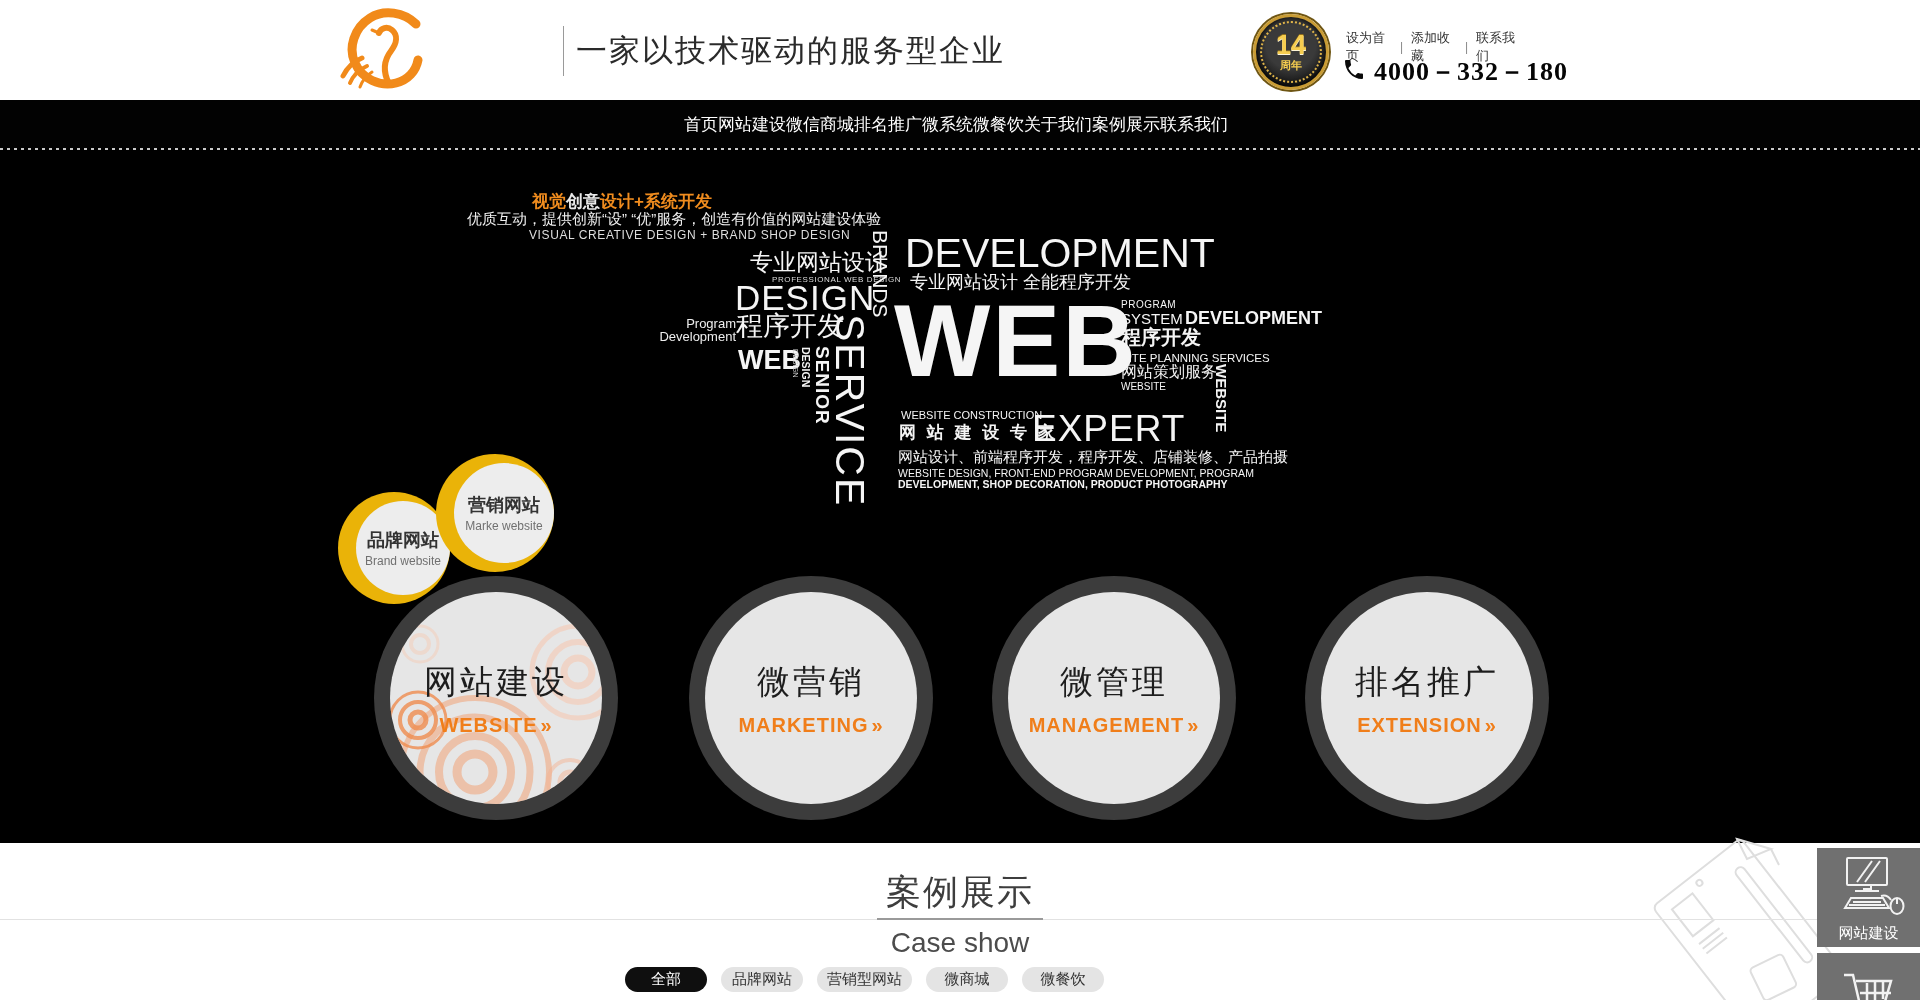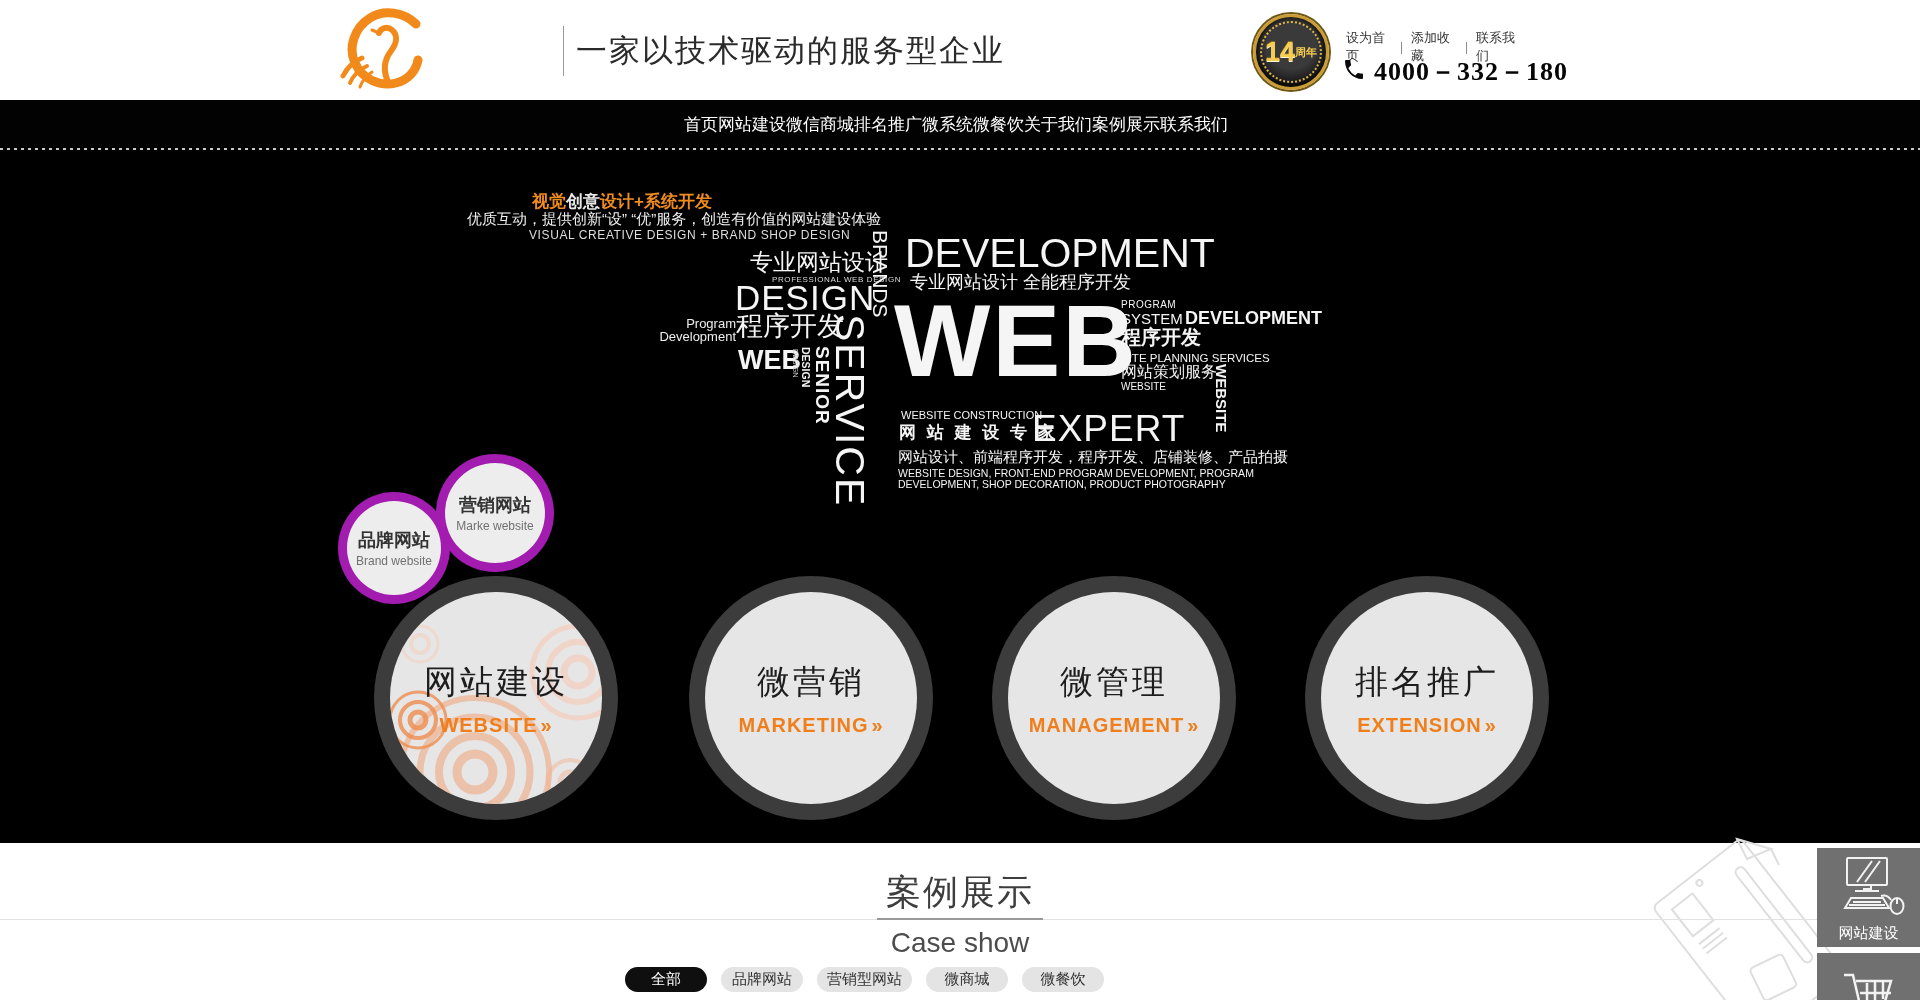--- a/index.html
+++ b/index.html
@@ -10,21 +10,21 @@
   .header{position:absolute;top:0;left:0;width:1920px;height:100px;background:#fff;z-index:5;}
   .logo-icon{position:absolute;left:340px;top:8px;}
   .logo-text{position:absolute;left:432px;top:26px;}
   .logo-name{font-size:28px;font-weight:700;color:#161616;letter-spacing:3px;}
   .logo-url{font-size:11.5px;font-weight:700;color:#1c1c1c;margin-top:4px;}
   .header-divider{position:absolute;left:563px;top:26px;width:1px;height:50px;background:#9a9a9a;}
   .tagline{position:absolute;left:576px;top:30px;font-size:31px;color:#2a2a2a;letter-spacing:2px;}
   .badge{position:absolute;left:1253px;top:14px;width:70px;height:70px;border-radius:50%;
          background:radial-gradient(circle at 50% 38%, #3a3a3a 0 45%, #131313 75%);
          border:3px solid #c99c35;box-shadow:0 0 0 2px #6e5513, inset 0 0 6px #000;
-         display:flex;flex-direction:row;align-items:center;justify-content:center;}
+         display:flex;flex-direction:column;align-items:center;justify-content:center;}
   .badge::before{content:"";position:absolute;inset:4px;border-radius:50%;border:2px dotted #dfb44a;}
   .badge-number{font-size:27px;font-weight:800;color:#f6cd50;line-height:26px;
                 text-shadow:0 1px 0 #fff6d8,0 -1px 0 #8d6d1d;}
   .badge-label{font-size:11px;color:#f6cd50;font-weight:700;text-align:center;}
   .top-links{position:absolute;left:1346px;top:29px;width:176px;display:flex;align-items:center;
              font-size:13px;color:#333;}
   .top-links .sep{color:#888;margin:0 8px;font-size:12px;}
   .top-links a{color:#333;text-decoration:none;}
   .phone-row{position:absolute;left:1342px;top:54px;display:flex;align-items:center;}
   .phone-number{font-family:"Liberation Serif","DejaVu Serif",serif;font-size:26px;font-weight:700;
@@ -70,24 +70,24 @@
   .c18{left:1121px;top:179px;font-size:20px;font-weight:700;}
   .c19{left:1121px;top:204px;font-size:11.5px;}
   .c20{left:1121px;top:216px;font-size:16px;text-align:right;}
   .c21{left:1121px;top:234px;font-size:10px;}
   .c22{left:1213px;top:216px;font-size:15px;font-weight:600;}
   .c23{left:901px;top:262px;font-size:11px;}
   .c24{left:899px;top:276px;font-size:17px;font-weight:700;letter-spacing:3px;}
   .c25{left:1032px;top:262px;font-size:37px;letter-spacing:1px;}
   .c26{left:898px;top:301px;font-size:15px;}
   .c27{left:898px;top:320px;font-size:10.5px;}
-  .c28{left:898px;top:331px;font-size:10.5px;}
-
-  
-  .bub{position:absolute;border-radius:50%;background:#a21caf;display:flex;align-items:center;justify-content:center;}
+  .c28{left:898px;top:331px;font-size:10.5px;font-weight:bold;}
+
+  
+  .bub{position:absolute;border-radius:50%;background:#eab308;display:flex;align-items:center;justify-content:flex-end;}
   .bub-in{width:calc(100% - 18px);height:calc(100% - 18px);border-radius:50%;background:#ededed;
           display:flex;flex-direction:column;align-items:center;justify-content:center;text-align:center;}
   .bub1{left:338px;top:344px;width:112px;height:112px;}
   .bub2{left:436px;top:306px;width:118px;height:118px;}
   .bub3{left:541px;top:338px;width:112px;height:112px;}
   .bub-title{font-size:18px;font-weight:700;color:#333;}
   .bub-sub{font-size:12px;color:#707070;margin-top:2px;}
 
   
   .svc{position:absolute;top:428px;width:244px;height:244px;border-radius:50%;background:#3c3c3c;

